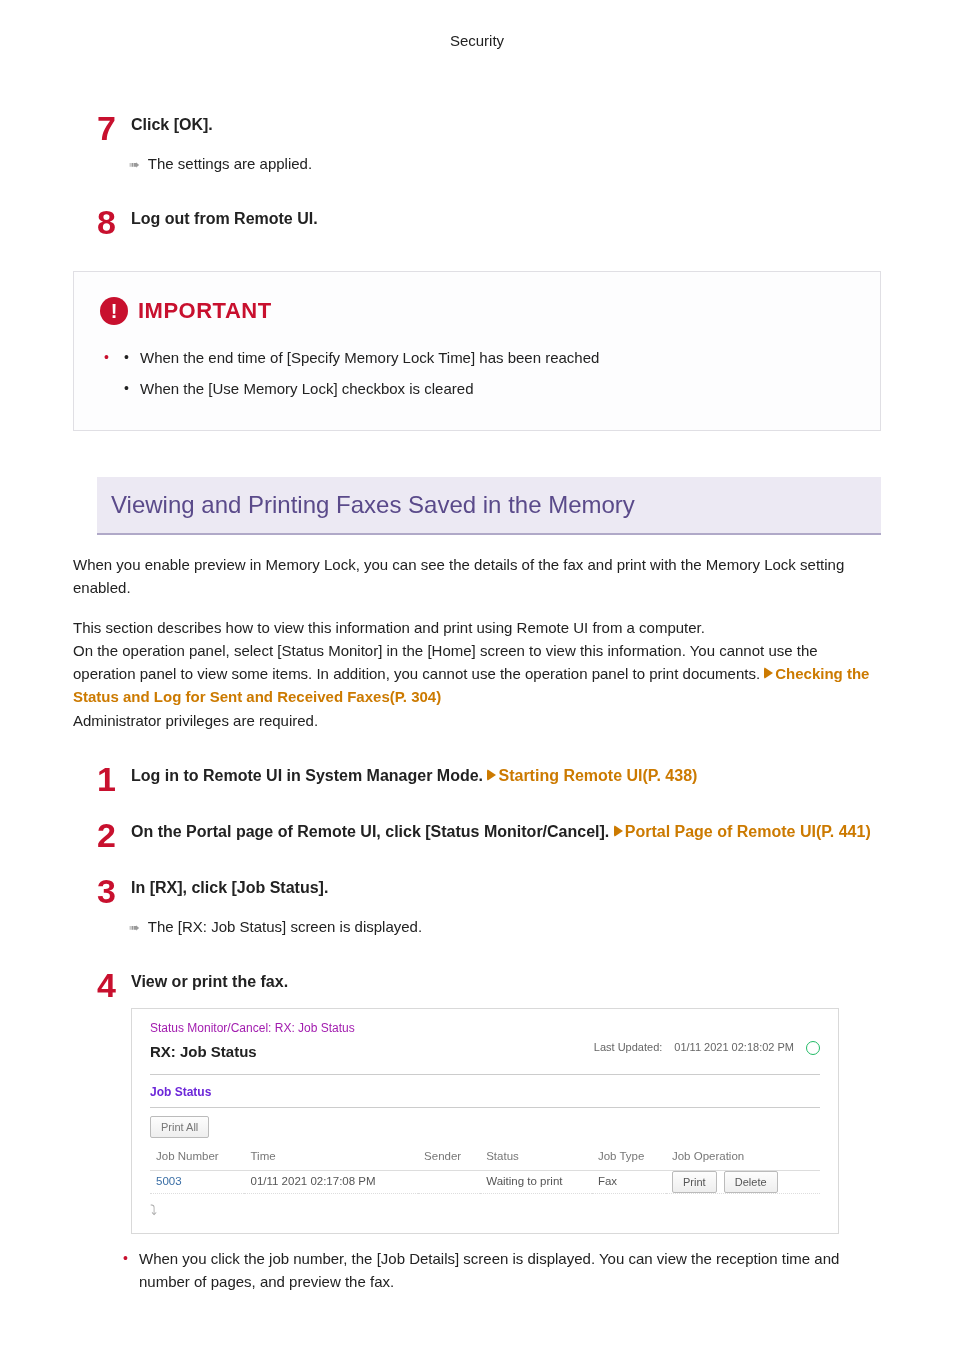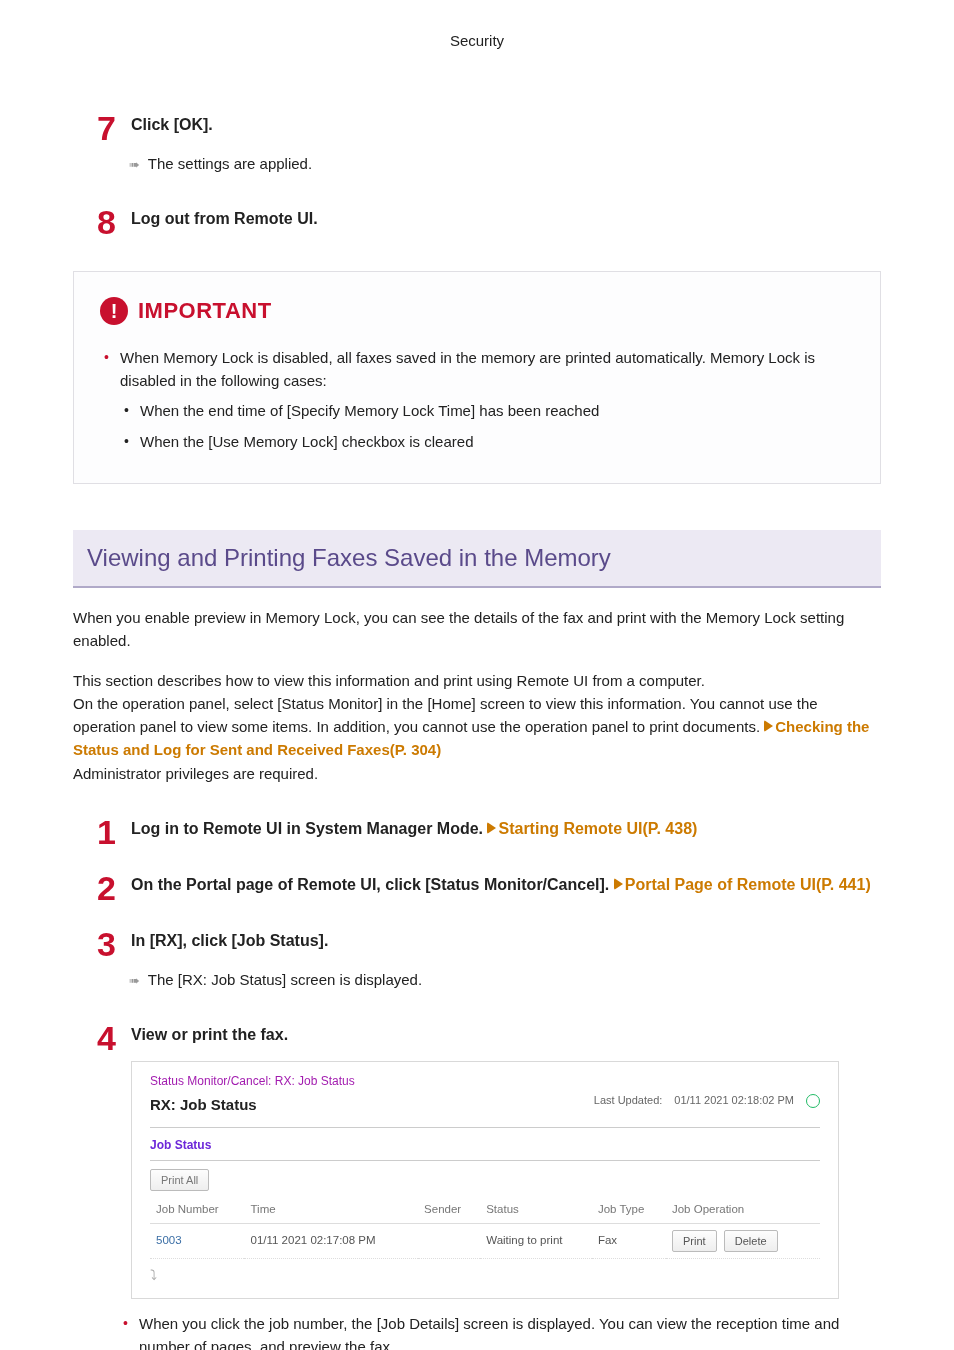--- a/index.html
+++ b/index.html
@@ -126,20 +126,21 @@
   }
   .section-heading {
     background: #ece9f3;
     border-bottom: 2px solid #b0a9c8;
     color: #5a4a8a;
     font-size: 24px;
     font-weight: 500;
     padding: 10px 14px;
     margin-top: 46px;
     margin-bottom: 18px;
+    margin-left: 24px;
   }
   .body-text {
     margin-bottom: 16px;
     line-height: 1.55;
   }
   .body-text b { font-weight: 700; }
   .screenshot {
     margin: 14px 0 14px 58px;
     border: 1px solid #d9d9d9;
     background: #fff;
@@ -164,21 +165,21 @@
     border:1px solid #bbb;
     background: linear-gradient(#fdfdfd,#eee);
     color:#777;
     font-size:11px;
     padding:2px 10px;
     border-radius:2px;
     margin-bottom:6px;
   }
   .ss-table { width:100%; border-collapse: collapse; font-size:11.5px; color:#555;}
   .ss-table th { text-align:left; font-weight:400; color:#777; padding:4px 6px; border-bottom:1px solid #ddd;}
-  .ss-table td { padding:6px 6px; border-bottom:1px dotted #ddd; vertical-align:middle;}
+  .ss-table td { padding:0 6px; border-bottom:1px dotted #ddd; vertical-align:middle;}
   .ss-link { color:#3a6ea5; }
   .ss-btn {
     display:inline-block;
     border:1px solid #bbb;
     background: linear-gradient(#fdfdfd,#eee);
     color:#555;
     font-size:11px;
     padding:2px 10px;
     border-radius:2px;
     margin-right:4px;
@@ -207,21 +208,20 @@
   <span class="step-title">Log out from Remote UI.</span>
 </div>
 
 <div class="important-box">
   <div class="important-header">
     <span class="important-icon">!</span>
     <span class="important-title">IMPORTANT</span>
   </div>
   <ul>
     <li>
-      <span>When Memory Lock is disabled, all faxes saved in the memory are printed automatically. Memory Lock is disabled in the following cases:</span>
       <ul class="sub-dash">
         <li>When the end time of [Specify Memory Lock Time] has been reached</li>
         <li>When the [Use Memory Lock] checkbox is cleared</li>
       </ul>
     </li>
   </ul>
 </div>
 
 <div class="section-heading">Viewing and Printing Faxes Saved in the Memory</div>
 

